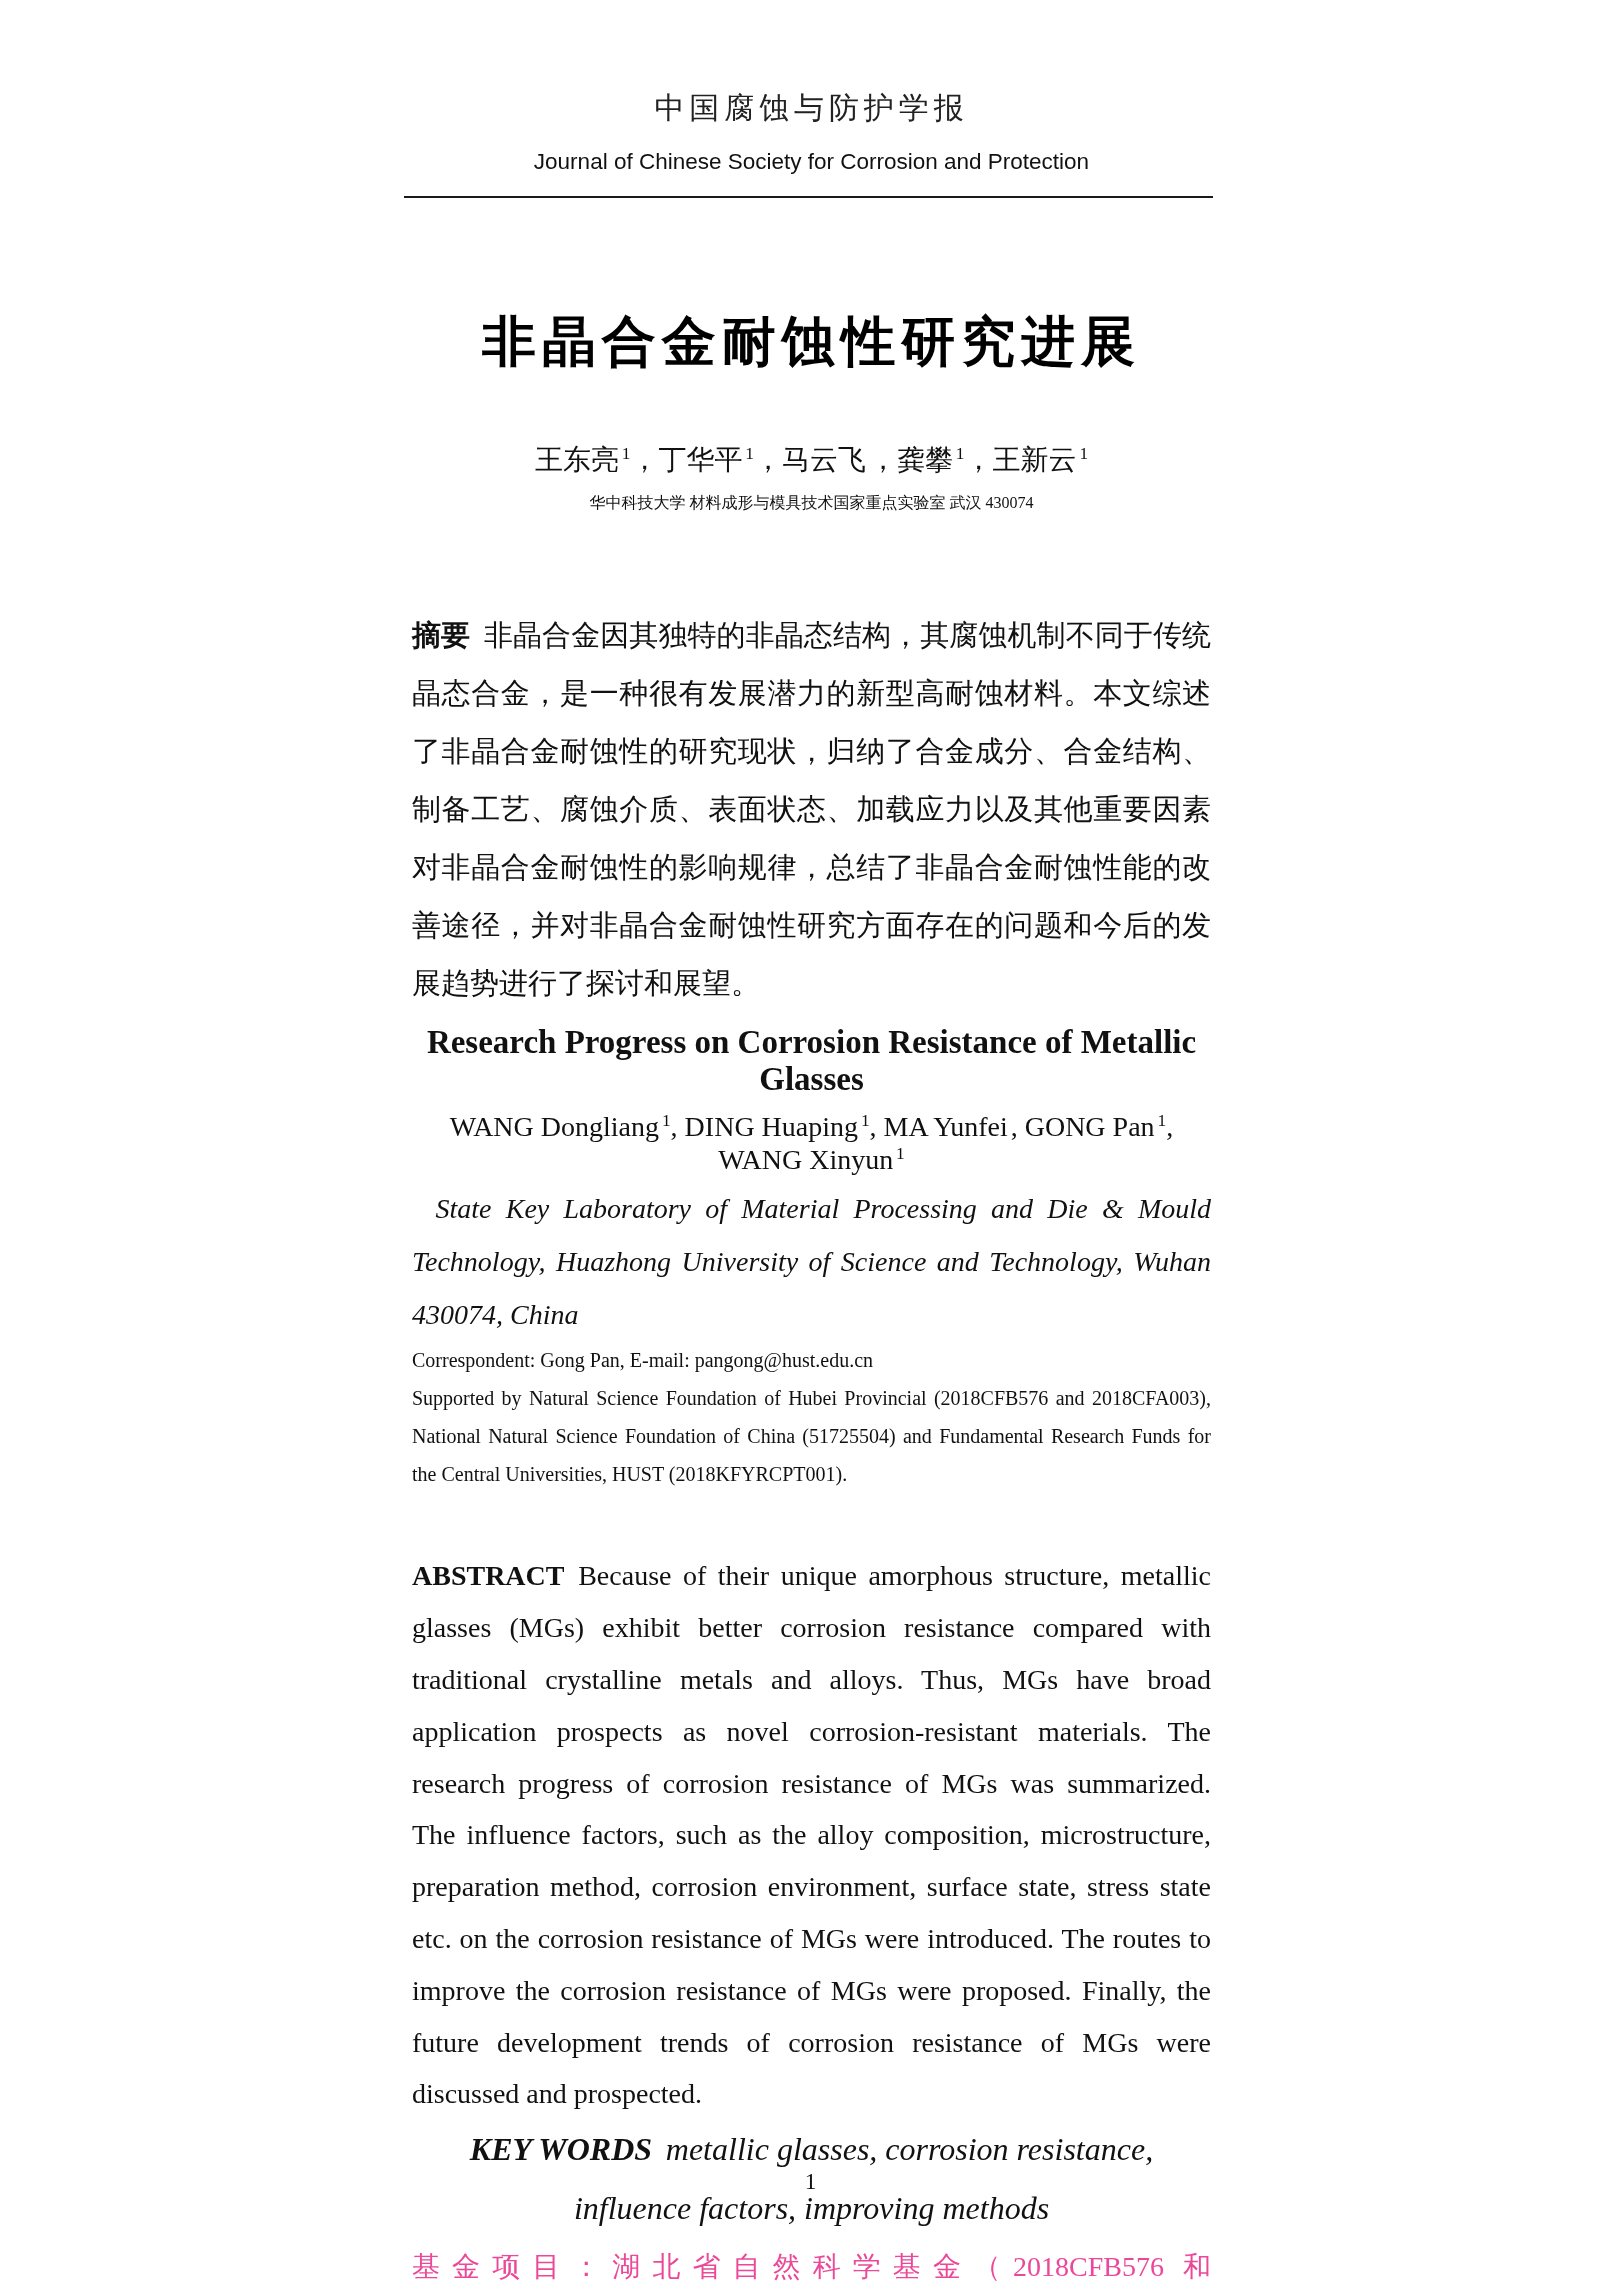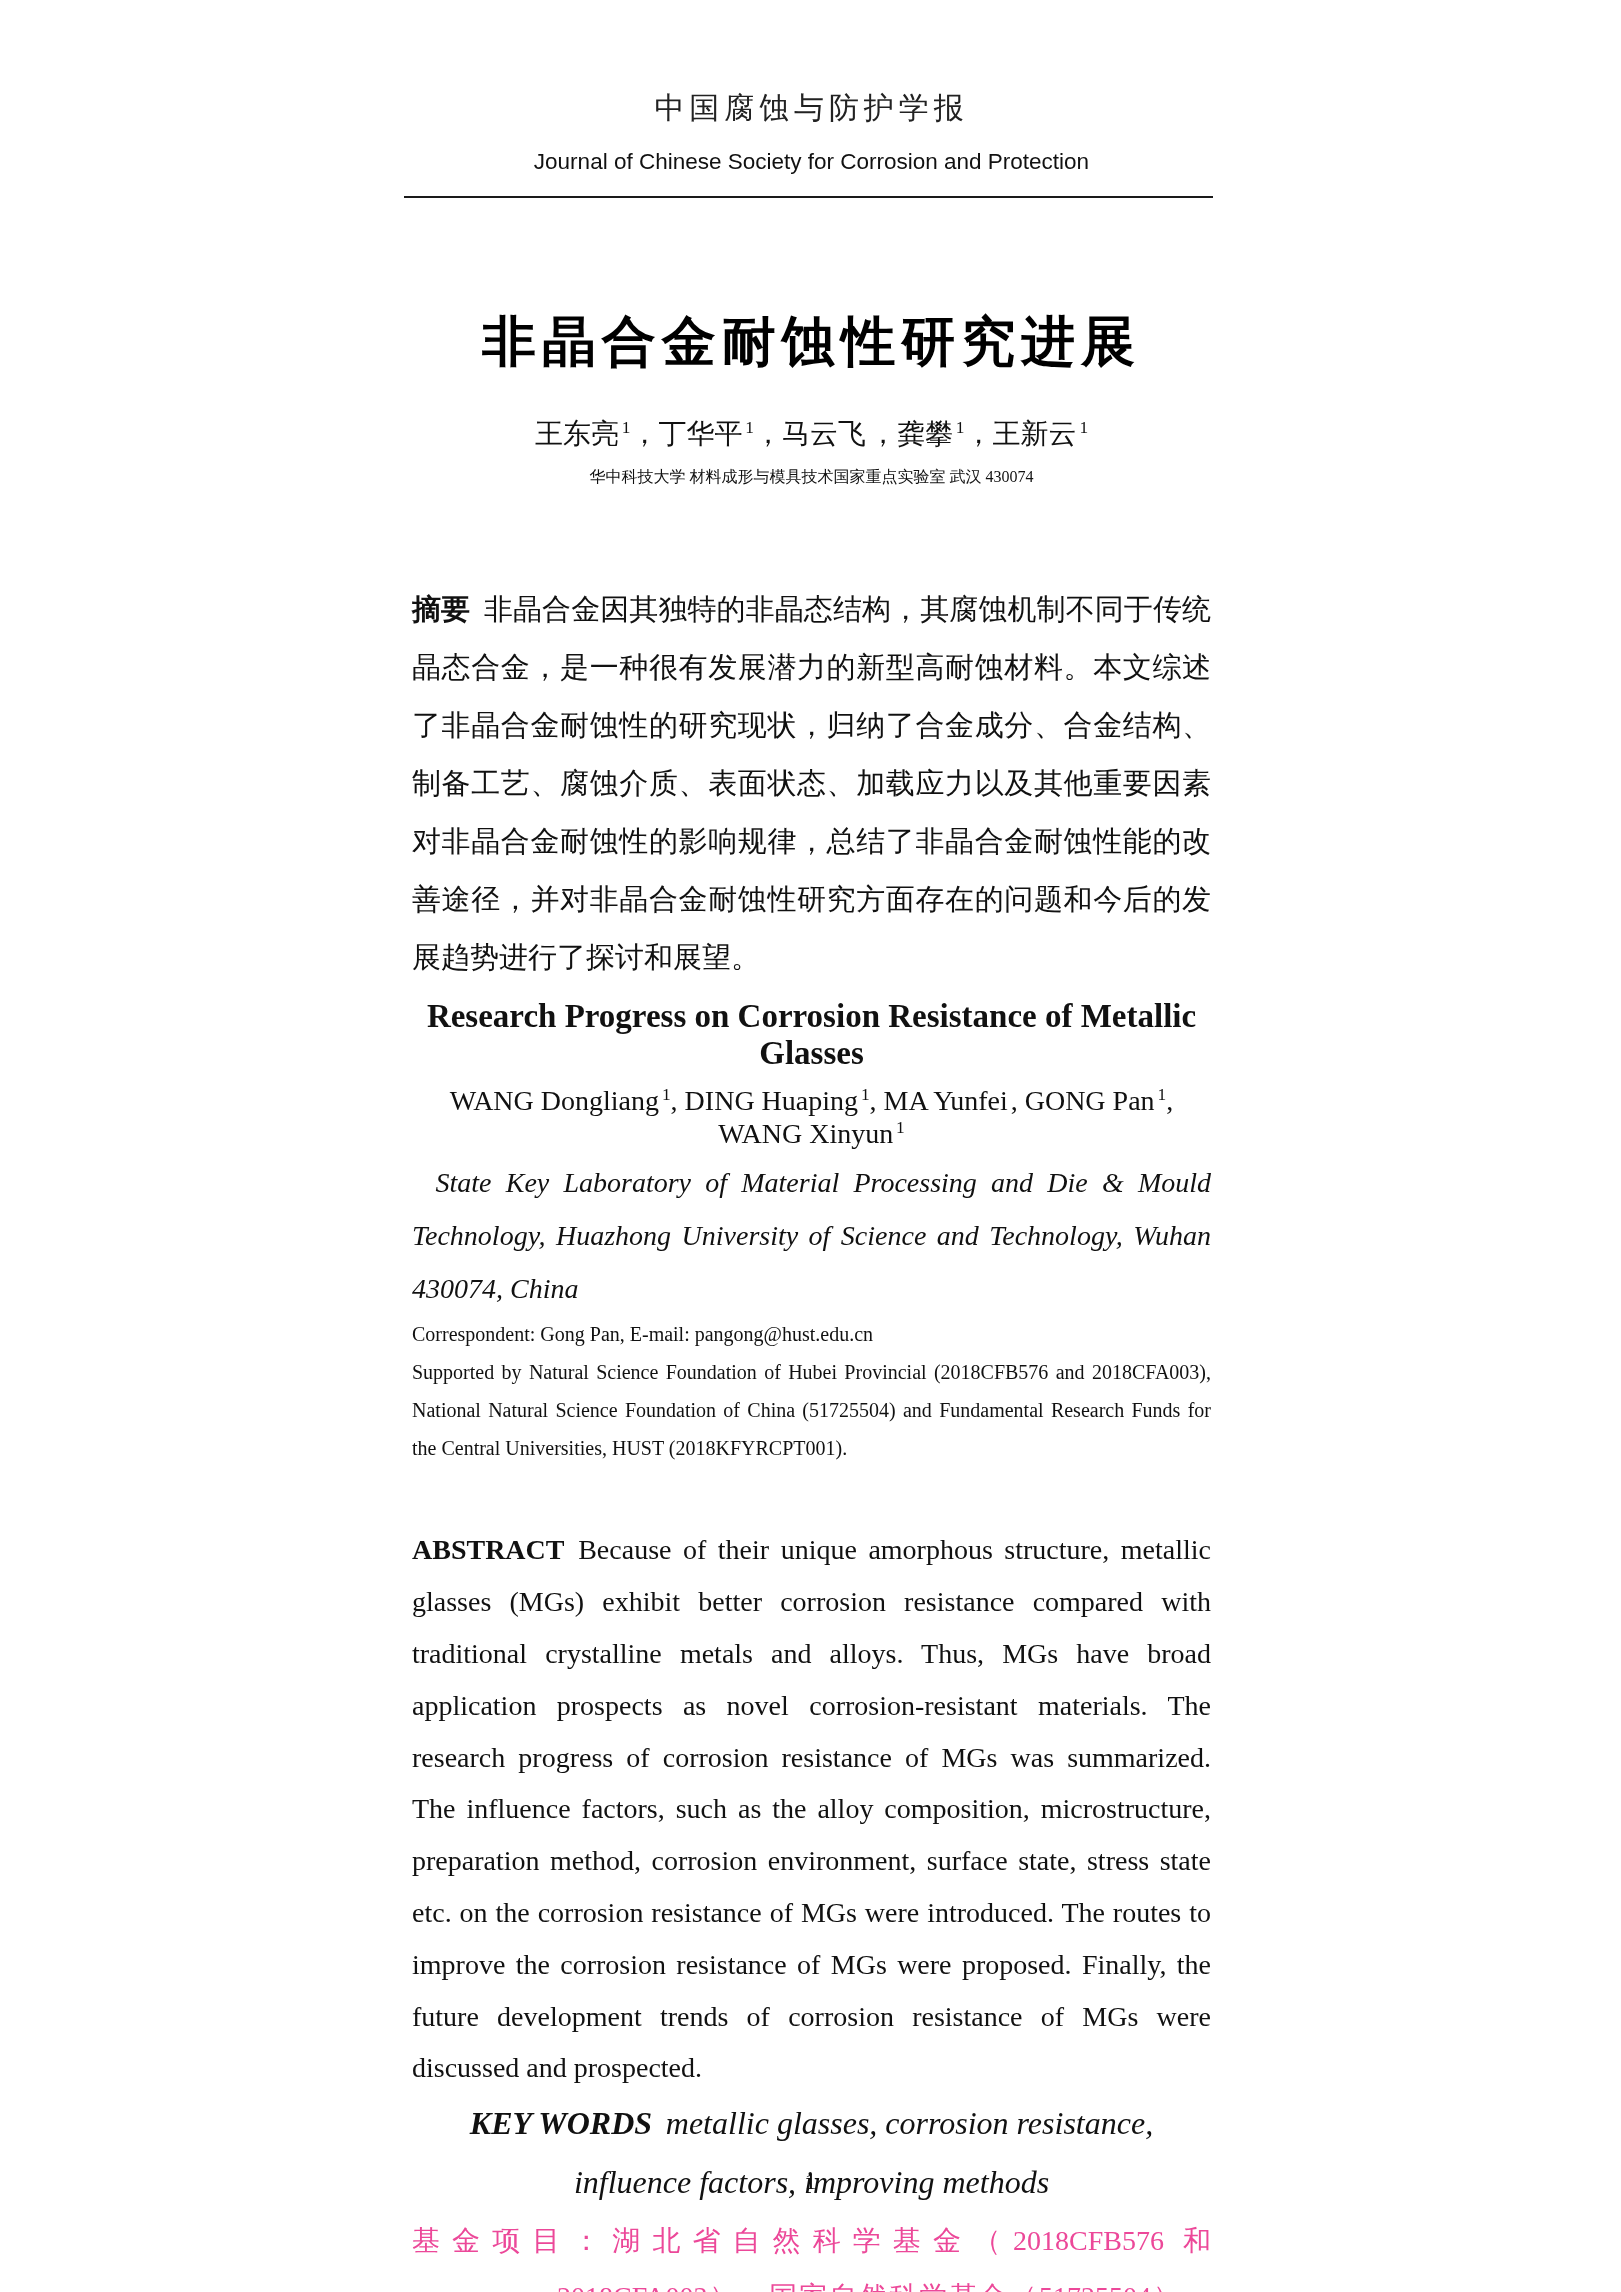--- a/index.html
+++ b/index.html
@@ -46,21 +46,21 @@
   
   .title-cn {
     margin-top: 108px;
     text-align: center;
     font-size: 54px;
     font-weight: 700;
     letter-spacing: 5.9px;
     color: #000;
   }
   .authors-cn {
-    margin-top: 36px;
+    margin-top: 62px;
     text-align: center;
     font-size: 28px;
   }
   .authors-cn sup, .authors-en sup {
     font-size: 0.62em;
     margin-left: 2.9px;
   }
   .affil-cn {
     margin-top: 13.7px;
     text-align: center;

